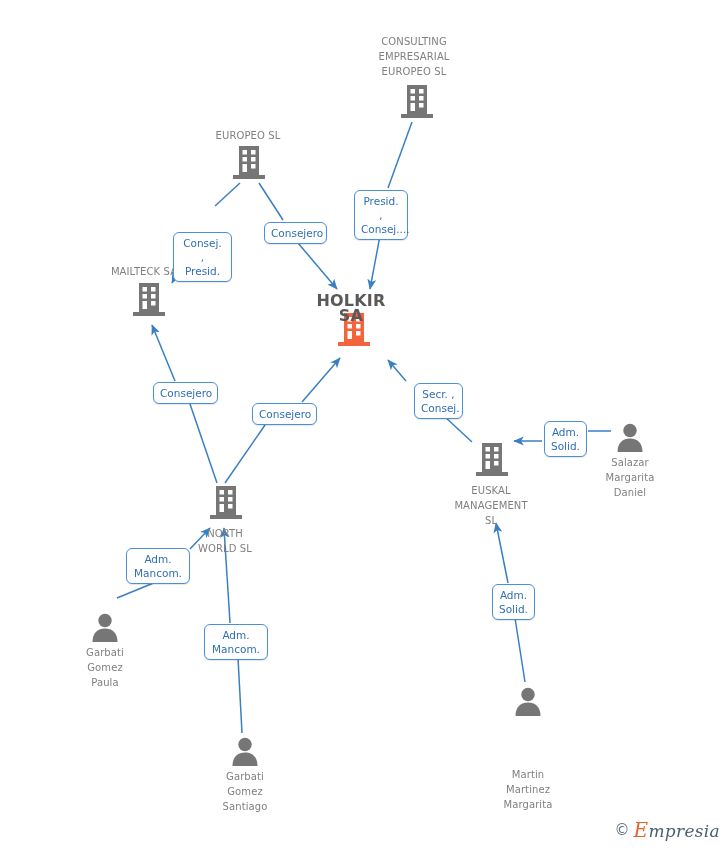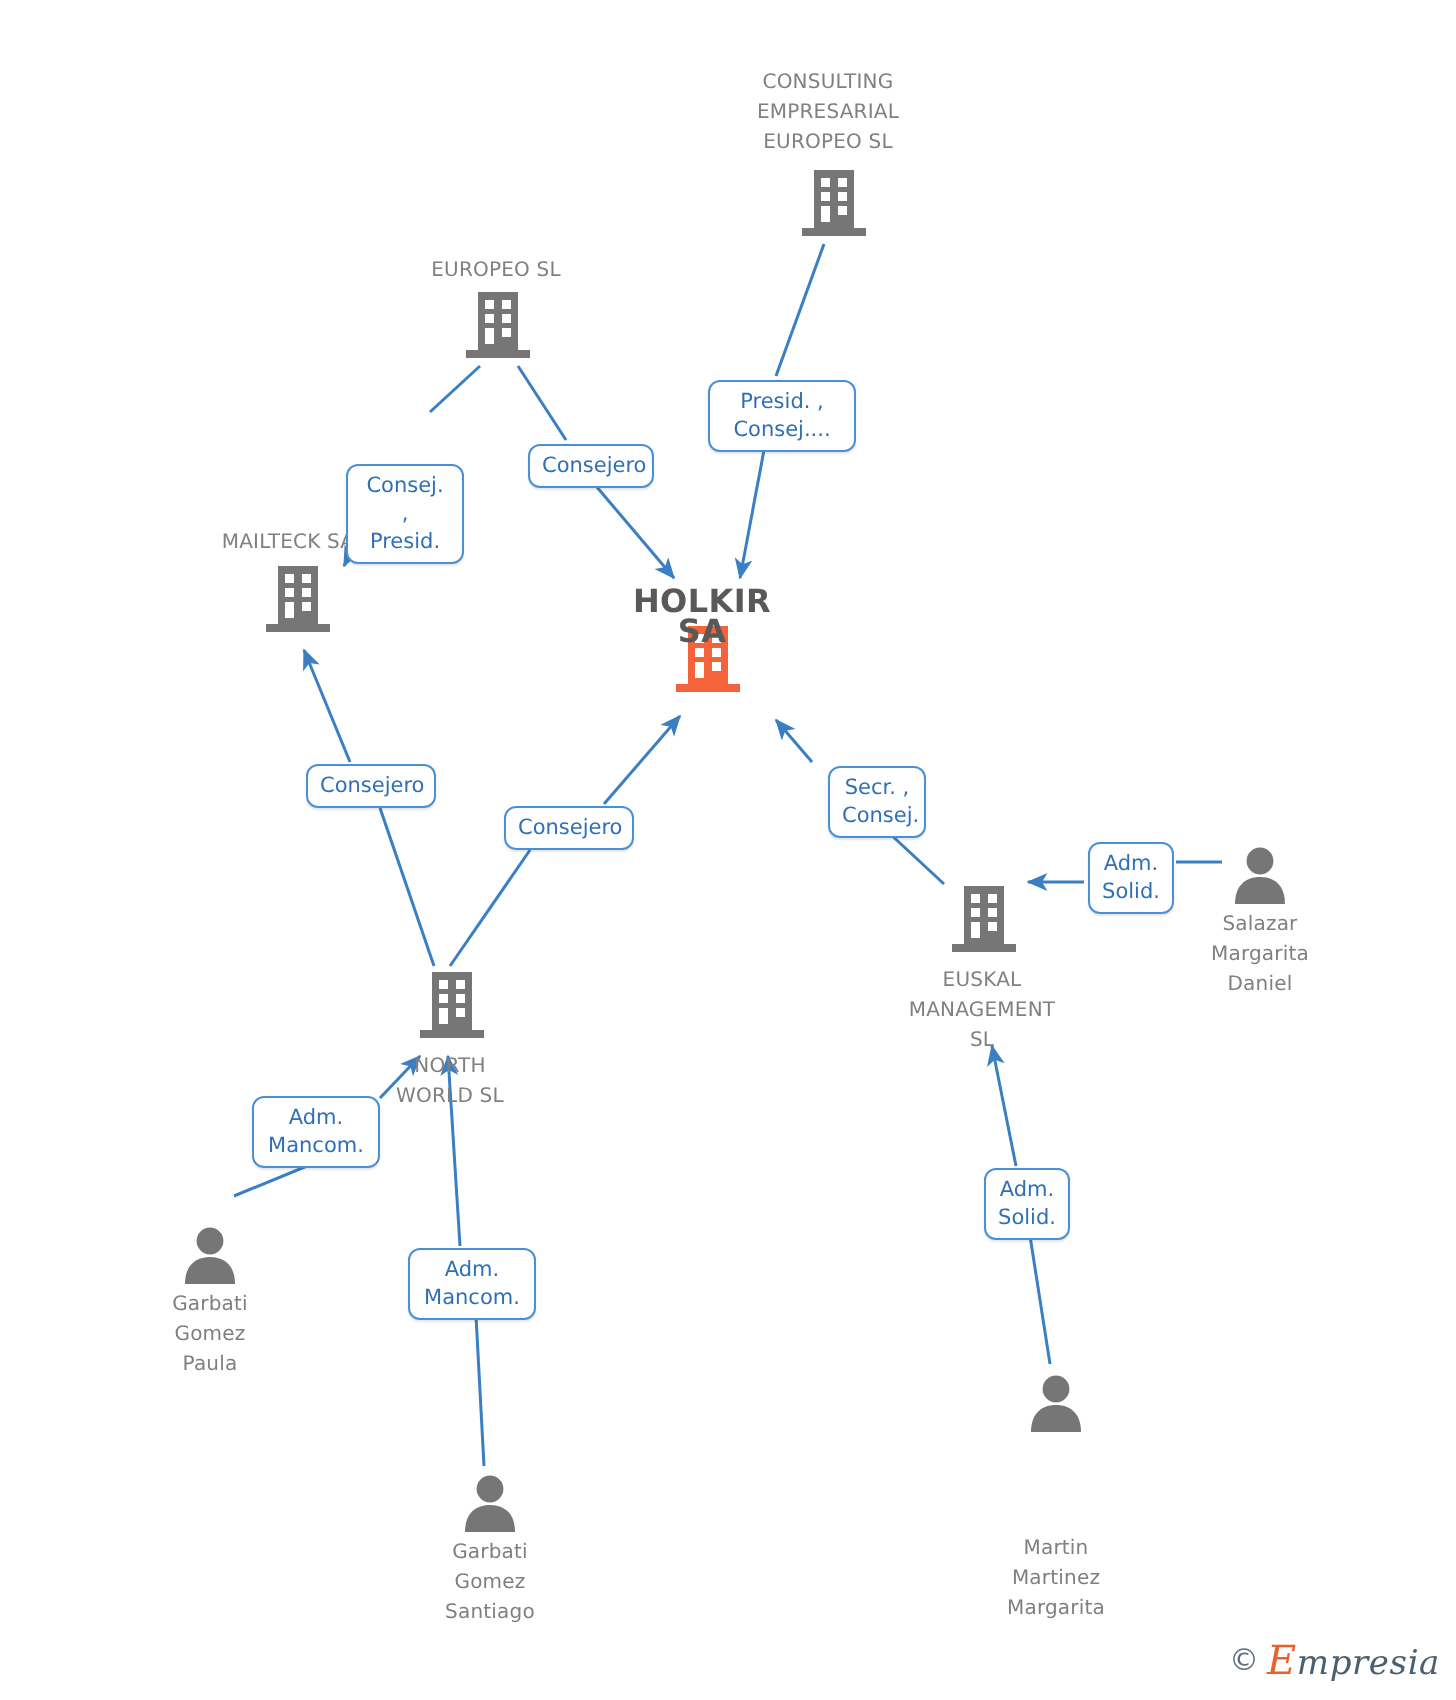--- a/index.html
+++ b/index.html
@@ -234,21 +234,21 @@
         <div class="caption">Garbati
 Gomez
 Santiago</div>
       </div>
     </div>
 
   <div id="chips-layer">
       <div class="chip" style="left: 173px; top: 208px; width: 59px; min-height: 34px; margin-top: 24px;">Consej. ,
 Presid.</div>
       <div class="chip" style="left: 264px; top: 222px; width: 63px; min-height: 20px;">Consejero</div>
-      <div class="chip" style="left: 354px; top: 190px; width: 74px; min-height: 34px;">Presid. ,
+      <div class="chip" style="left: 354px; top: 190px; width: 54px; min-height: 34px;">Presid. ,
 Consej....</div>
       <div class="chip" style="left: 153px; top: 382px; width: 65px; min-height: 21px;">Consejero</div>
       <div class="chip" style="left: 252px; top: 403px; width: 65px; min-height: 21px;">Consejero</div>
       <div class="chip" style="left: 404px; top: 383px; width: 49px; min-height: 34px; margin-left: 10px;">Secr. ,
 Consej.</div>
       <div class="chip" style="left: 544px; top: 421px; width: 43px; min-height: 34px;">Adm.
 Solid.</div>
       <div class="chip" style="left: 126px; top: 548px; width: 64px; min-height: 34px;">Adm.
 Mancom.</div>
       <div class="chip" style="left: 492px; top: 584px; width: 43px; min-height: 34px;">Adm.

